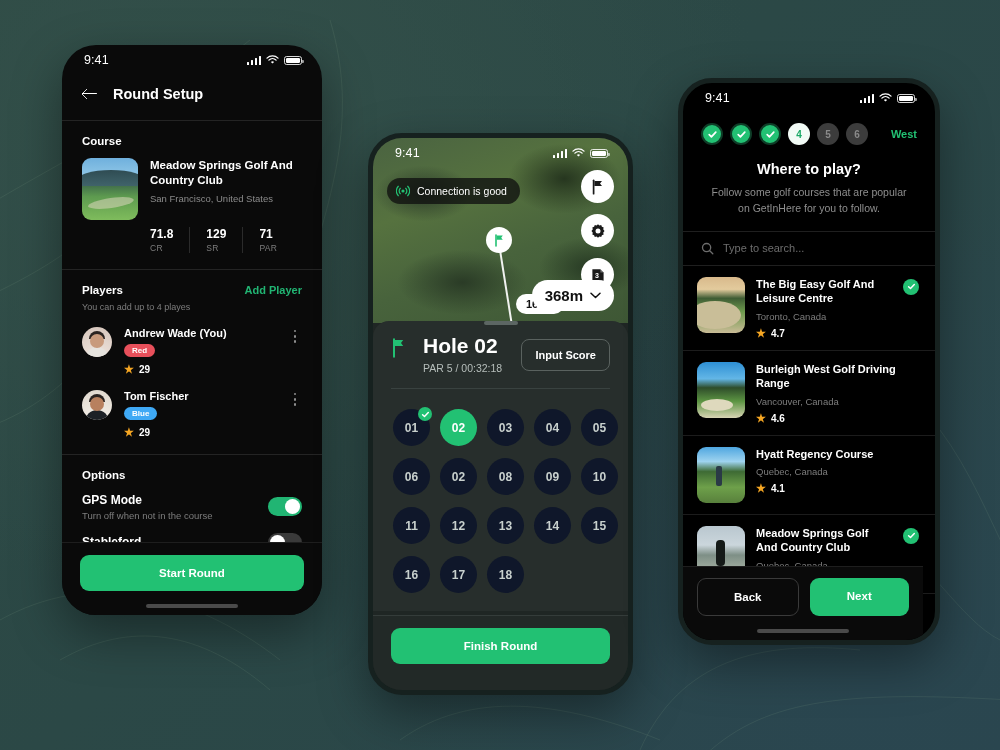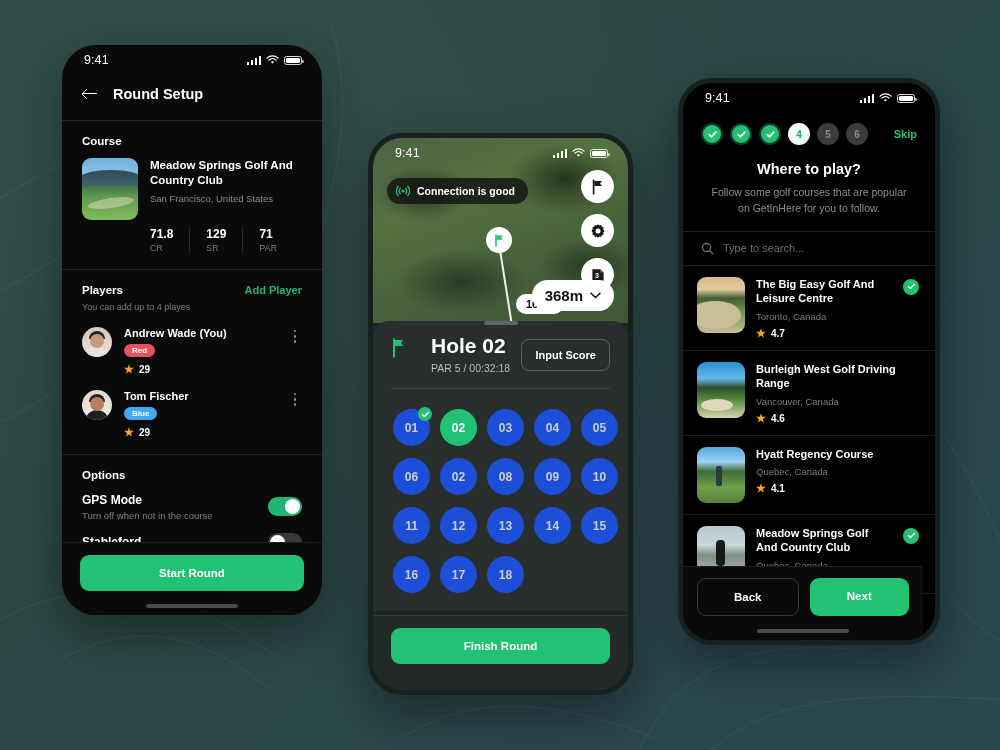--- a/index.html
+++ b/index.html
@@ -121,43 +121,43 @@
     background:
       radial-gradient(ellipse 70px 40px at 20% 30%, #2c3c2a 0%, rgba(44,60,42,0) 70%),
       radial-gradient(ellipse 80px 50px at 75% 22%, #26361f 0%, rgba(38,54,31,0) 70%),
       radial-gradient(ellipse 90px 45px at 35% 78%, #2a3b26 0%, rgba(42,59,38,0) 72%),
       radial-gradient(ellipse 70px 42px at 85% 70%, #273a24 0%, rgba(39,58,36,0) 72%),
       linear-gradient(160deg, #4a6341 0%, #56723f 32%, #48633c 60%, #3e5735 100%);
   }
   .map-ov { position:absolute; inset:0; }
   .conn-pill { position:absolute; left:14px; top:40px; display:flex; align-items:center; gap:7px;
      background:rgba(15,17,16,.78); border-radius:15px; padding:6px 13px 6px 9px; }
-  .conn-pill .label { color:#fff; font-size:10.5px; font-weight:700; }
+  .conn-pill .label { color:#fff; font-size:10.5px; font-weight:400; }
   .circ-btns { position:absolute; right:14px; top:32px; display:flex; flex-direction:column; gap:11px; }
   .circ { width:33px; height:33px; border-radius:50%; background:#fff; display:flex; align-items:center; justify-content:center; }
   .flag-pin { position:absolute; left:113px; top:89px; width:26px; height:26px; border-radius:50%;
      background:#fff; display:flex; align-items:center; justify-content:center; }
   .shot-line { position:absolute; left:126px; top:112px; width:1.8px; height:85px; background:#fff;
      transform-origin:top center; transform:rotate(-9deg); opacity:.92; }
   .dist-chip { position:absolute; left:143px; top:156px; background:#fff; border-radius:11px;
      padding:4px 10px; font-size:11px; font-weight:700; color:#101010; }
   .dist-big { position:absolute; right:14px; bottom:12px; background:#fff; border-radius:17px;
      padding:7px 13px; display:flex; align-items:center; gap:7px; font-size:15px; font-weight:700; color:#101010; }
 
   .hole-panel { background:#272e2c; border-radius:16px 16px 0 0; margin-top:-10px; position:relative; padding:0 18px; }
   .grabber { width:34px; height:4px; border-radius:3px; background:#5c6663; margin:8px auto 10px; }
   .hole-head { display:flex; align-items:center; justify-content:space-between; padding-bottom:14px; }
-  .hole-left { display:flex; gap:26px; align-items:flex-start; }
+  .hole-left { display:flex; gap:18px; align-items:flex-start; }
   .hole-title { color:#fff; font-size:21px; font-weight:700; line-height:1; }
   .hole-sub { color:#b6bebb; font-size:10.5px; margin-top:6px; }
   .input-score { border:1px solid #5a625f; border-radius:8px; padding:9px 13px;
      color:#fff; font-size:11px; font-weight:700; }
   .hole-div { height:1px; background:#394240; }
   .hole-grid { display:grid; grid-template-columns:repeat(5,1fr); gap:12px 10px; padding:20px 2px 18px; justify-items:center; }
-  .hole-cell { width:37px; height:37px; border-radius:50%; background:#1d4ed8; color:#c8d0cd;
+  .hole-cell { width:37px; height:37px; border-radius:50%; background:#0f172a; color:#c8d0cd;
      display:flex; align-items:center; justify-content:center; font-size:12px; font-weight:700; position:relative; }
   .hole-cell.active { background:#22c173; color:#fff; }
   .hole-cell .done { position:absolute; right:-2px; top:-2px; width:14px; height:14px; border-radius:50%;
      background:#22c173; display:flex; align-items:center; justify-content:center; }
   .map-bottom { position:absolute; left:0; right:0; bottom:0; background:#222927;
      padding:12px 18px 26px; border-top:1px solid #343c3a; }
 
   
   #phone-onb { left:678px; top:78px; width:262px; height:567px; }
   .steps-row { display:flex; align-items:center; gap:7px; padding:10px 18px 16px; }
@@ -528,21 +528,21 @@
         </svg>
     </span>
     <span class="step done">
       <svg width="11" height="11" viewBox="0 0 11 11">
           <path d="M2.2 5.7 4.4 7.9 8.8 3.2" stroke="#fff" stroke-width="1.7" fill="none" stroke-linecap="round" stroke-linejoin="round"></path>
         </svg>
     </span>
     <span class="step cur">4</span>
     <span class="step todo">5</span>
     <span class="step todo">6</span>
-    <span class="skip">Skip</span>
+    <span class="skip">West</span>
   </div>
 
   <div class="onb-title">Where to play?</div>
   <div class="onb-sub">Follow some golf courses that are popular on GetInHere for you to follow.</div>
 
   <div class="search">
     <svg width="13" height="13" viewBox="0 0 13 13">
         <circle cx="5.6" cy="5.6" r="4.1" stroke="#6d6d6d" stroke-width="1.3" fill="none"></circle>
         <path d="M8.7 8.7 11.8 11.8" stroke="#6d6d6d" stroke-width="1.3" stroke-linecap="round"></path>
       </svg>

